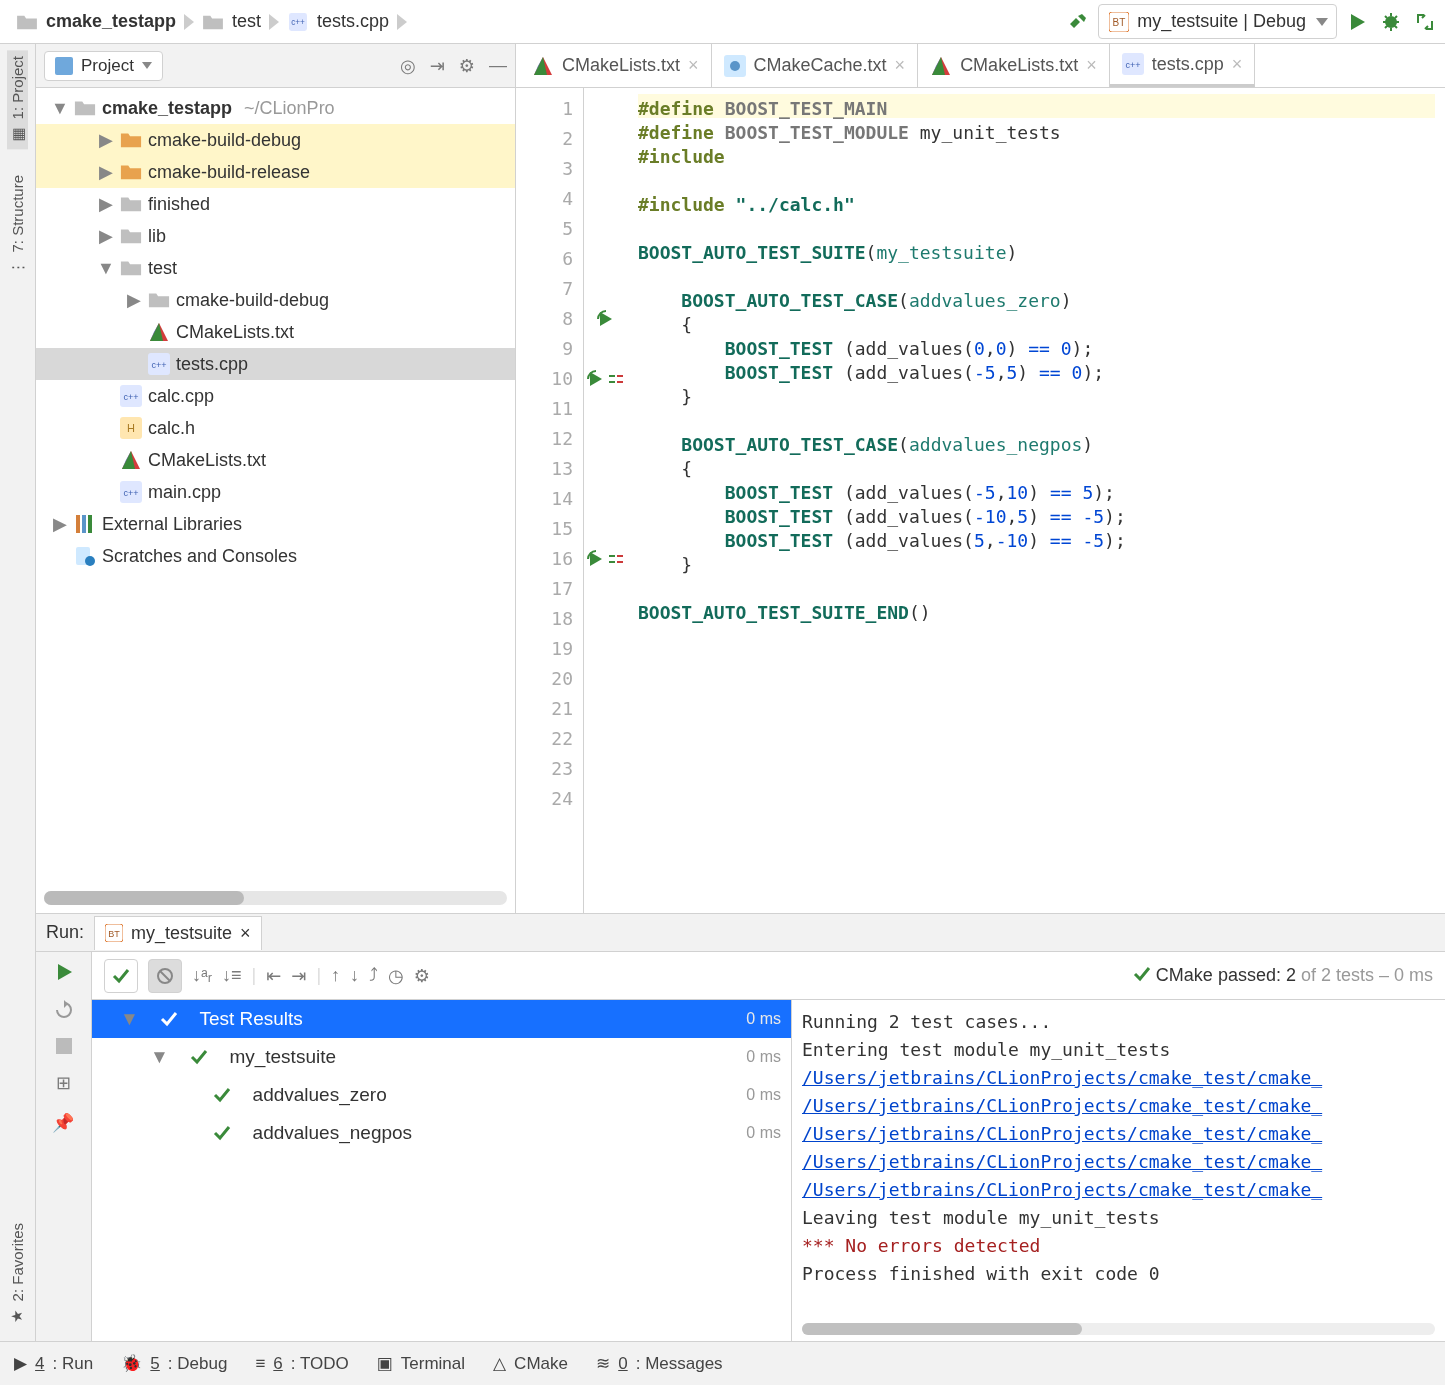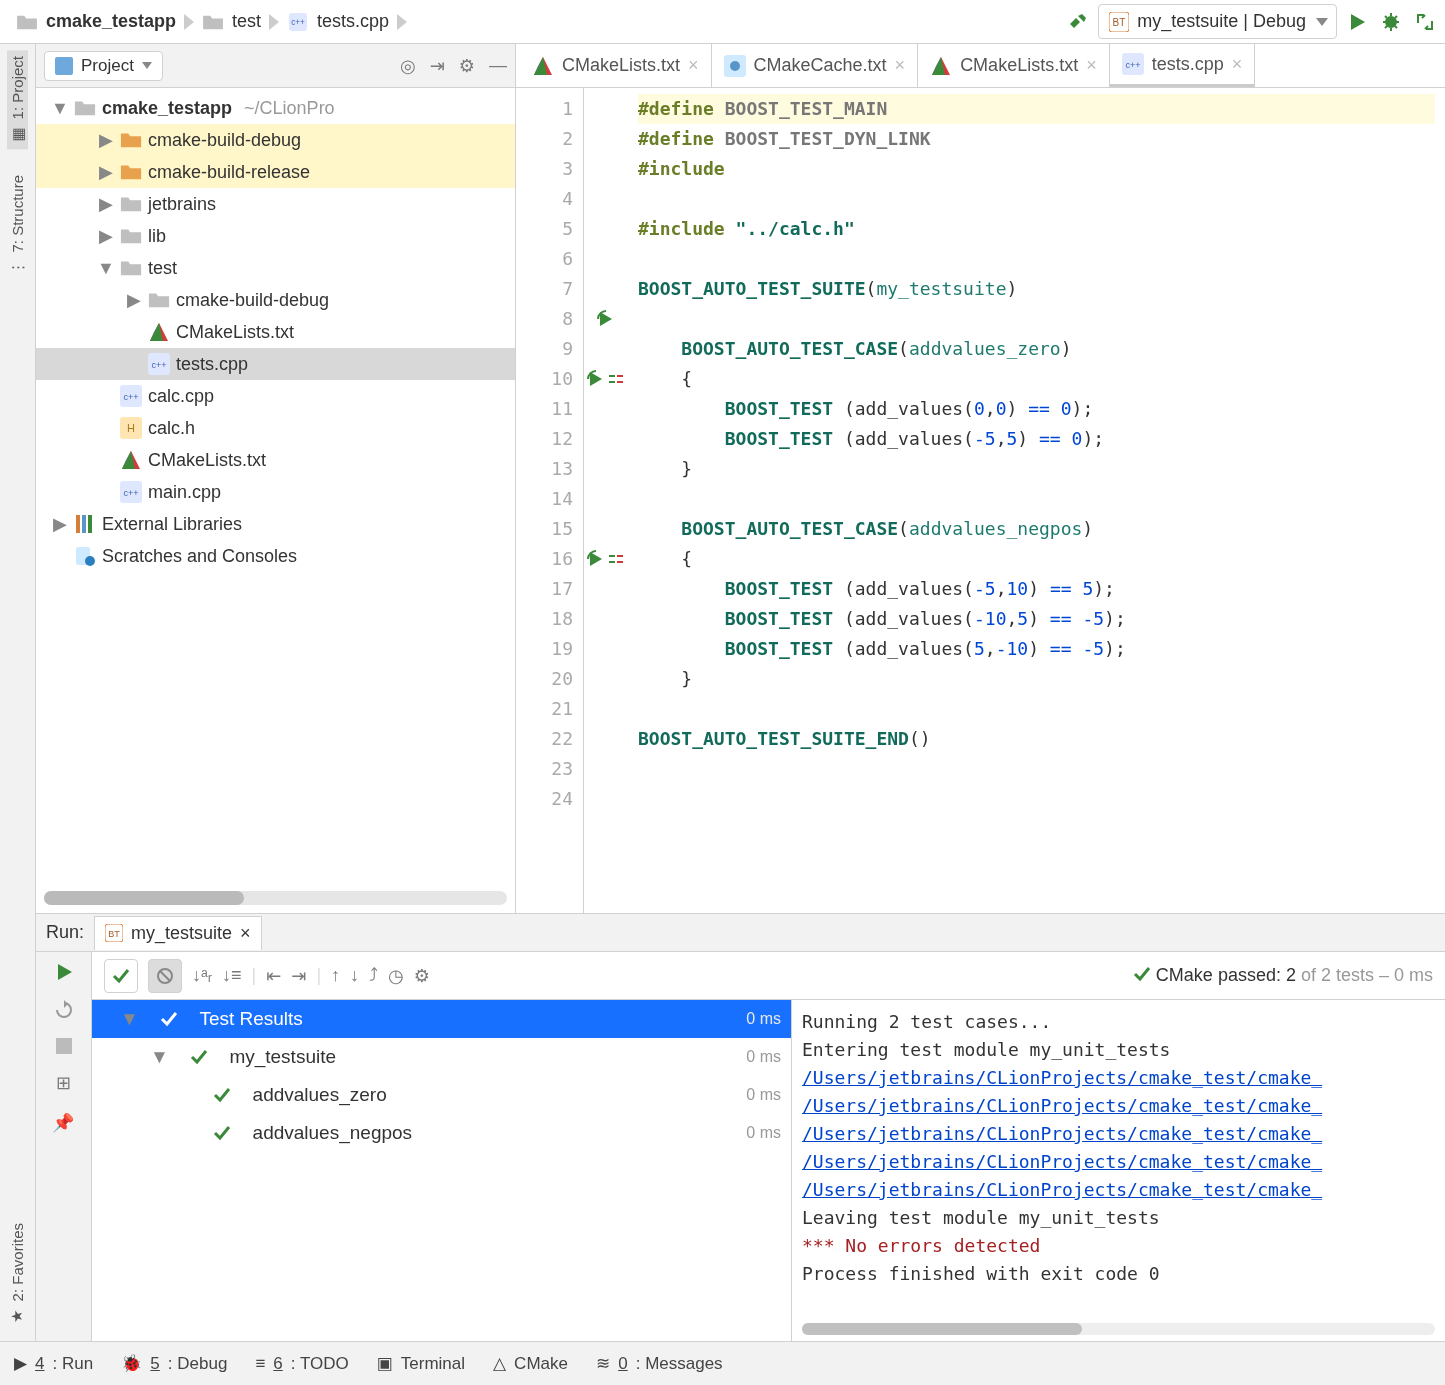--- a/index.html
+++ b/index.html
@@ -54,21 +54,21 @@
   .tabs{height:44px;background:#fff;border-bottom:1px solid var(--border);display:flex;align-items:stretch;padding-left:4px}
   .tab{display:flex;align-items:center;gap:8px;padding:0 12px;border-right:1px solid var(--border);color:#555;position:relative}
   .tab.active{border-bottom:3px solid #ccc;background:#fff}
   .tab .close{color:#bbb;font-size:18px}
   .code{flex:1;display:flex;font-family:Menlo,Consolas,monospace;font-size:18px;min-height:0;overflow:hidden}
   .gutter{width:68px;text-align:right;color:#aaa;background:#fff;border-right:1px solid var(--border);padding:6px 10px 0 0}
   .gutter div{height:30px;line-height:30px}
   .marks{width:44px;padding-top:6px}
   .marks div{height:30px;display:flex;align-items:center;justify-content:center;gap:2px}
   .lines{flex:1;padding:6px 10px 0 10px}
-  .lines .l{height:30px;line-height:30px;white-space:pre}
+  .lines .l{height:24px;line-height:30px;white-space:pre}
   .lines .l.hl{background:#fffbde}
   .kw{color:#6a7d27;font-weight:600}
   .mac{color:#126b5a;font-weight:600}
   .num{color:#0046d4}
   .op{color:#0046d4}
   .str{color:#126b5a;font-weight:600}
   .id{color:#777;font-weight:600}
   .pid{color:#1e7a6e}
 
   
@@ -229,21 +229,21 @@
             <span>cmake-build-release</span>
           </div>
           <div class="row">
             <span class="ind" style="width:52px"></span>
             <span class="arrow">▶</span>
             <span class="fi">
               <svg width="22" height="20" viewBox="0 0 24 20">
                 <path fill="#bfbfbf" d="M1 3h8l2 3h12v12H1z"></path>
               </svg>
             </span>
-            <span>jetbrains</span>
+            <span>finished</span>
           </div>
           <div class="row">
             <span class="ind" style="width:52px"></span>
             <span class="arrow">▶</span>
             <span class="fi">
               <svg width="22" height="20" viewBox="0 0 24 20">
                 <path fill="#bfbfbf" d="M1 3h8l2 3h12v12H1z"></path>
               </svg>
             </span>
             <span>lib</span>
@@ -481,21 +481,21 @@
             <div></div>
             <div></div>
             <div></div>
             <div></div>
             <div></div>
             <div></div>
             <div></div>
           </div>
         <div class="lines" id="code-lines">
             <div class="l hl"><span class="kw">#define </span><span class="id">BOOST_TEST_MAIN</span></div>
-            <div class="l"><span class="kw">#define </span><span class="id">BOOST_TEST_DYN_LINK</span></div>
+            <div class="l"><span class="kw">#define </span><span class="id">BOOST_TEST_MODULE </span>my_unit_tests</div>
             <div class="l"><span class="kw">#include </span><span class="str"><boost test="" unit_test.hpp=""></boost></span></div>
             <div class="l"></div>
             <div class="l"><span class="kw">#include </span><span class="str">"../calc.h"</span></div>
             <div class="l"></div>
             <div class="l"><span class="mac">BOOST_AUTO_TEST_SUITE</span>(<span class="pid">my_testsuite</span>)</div>
             <div class="l"></div>
             <div class="l">    <span class="mac">BOOST_AUTO_TEST_CASE</span>(<span class="pid">addvalues_zero</span>)</div>
             <div class="l">    {</div>
             <div class="l">        <span class="mac">BOOST_TEST</span> (add_values(<span class="num">0</span>,<span class="num">0</span>) <span class="op">==</span> <span class="num">0</span>);</div>
             <div class="l">        <span class="mac">BOOST_TEST</span> (add_values(<span class="num">-5</span>,<span class="num">5</span>) <span class="op">==</span> <span class="num">0</span>);</div>

